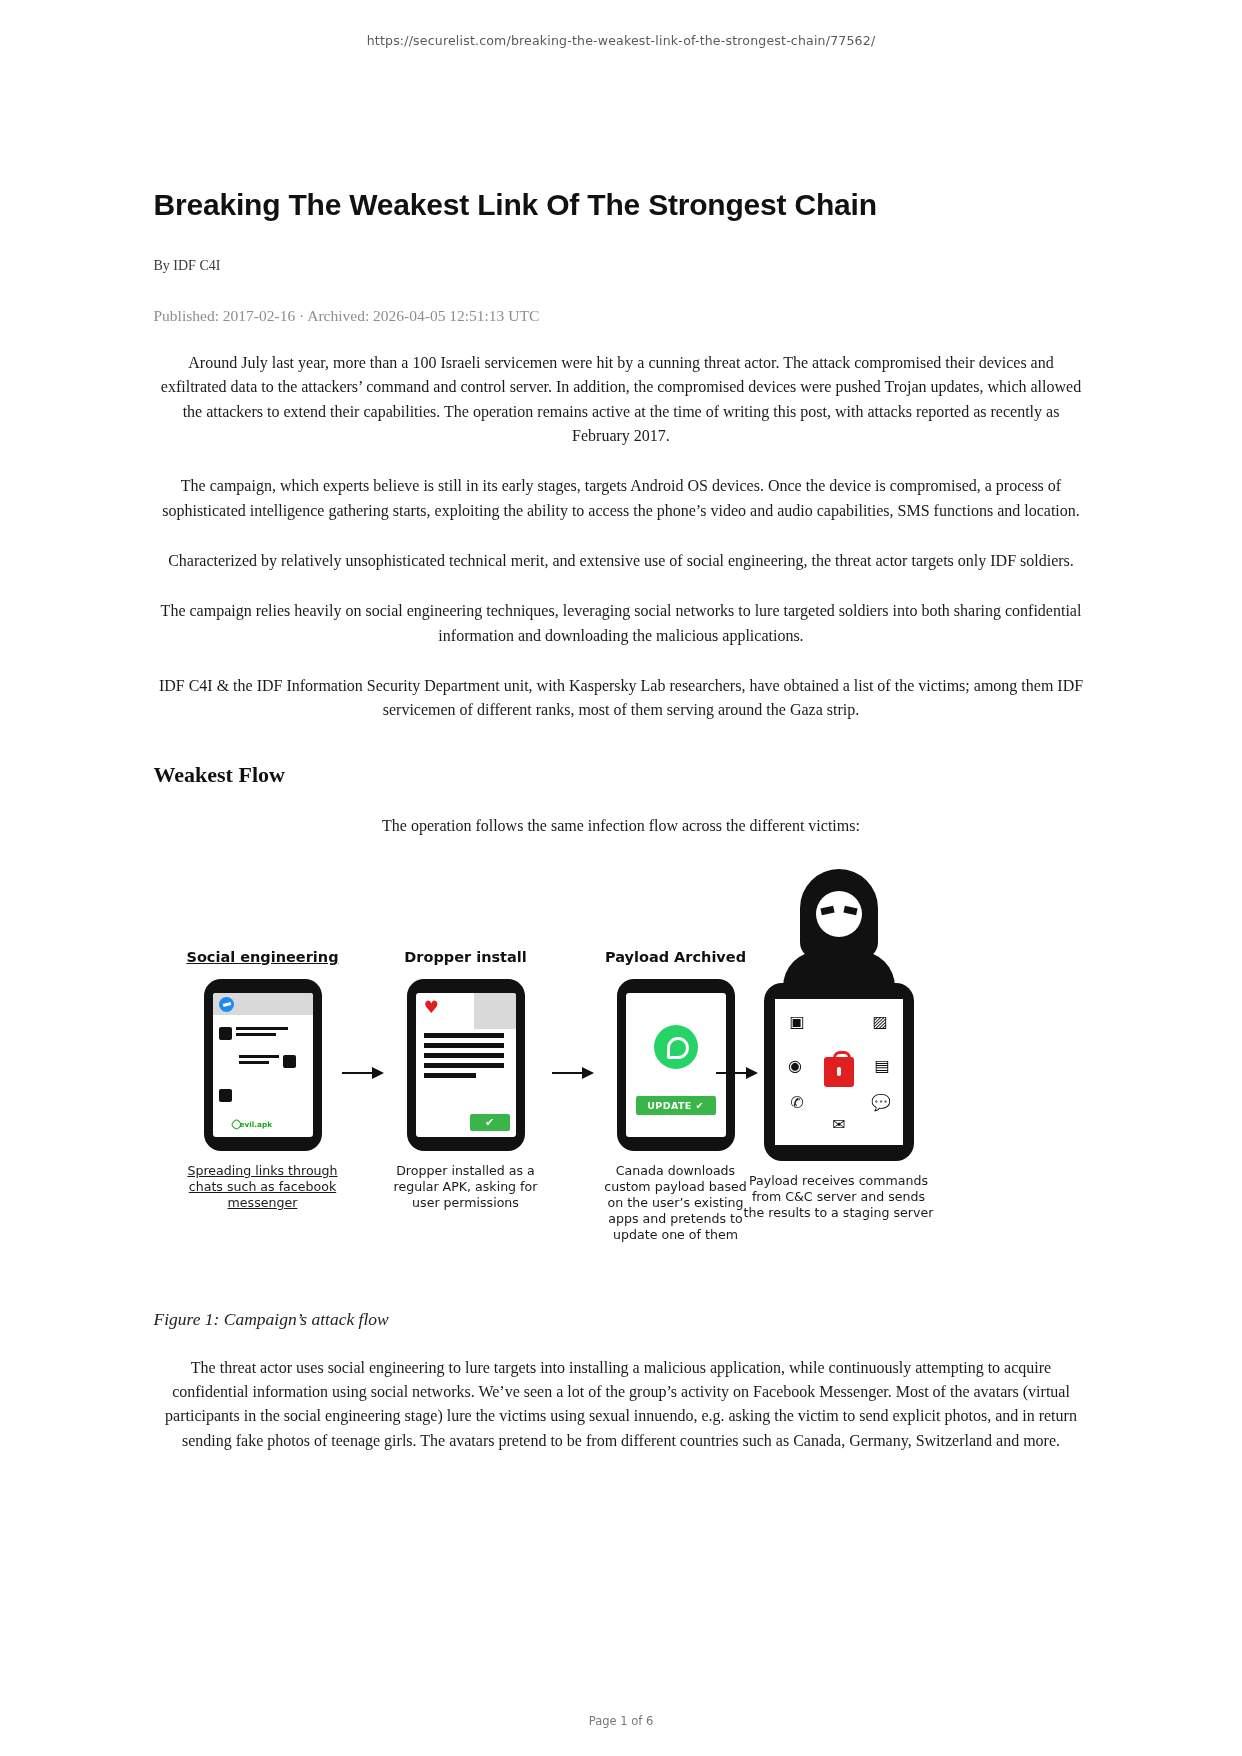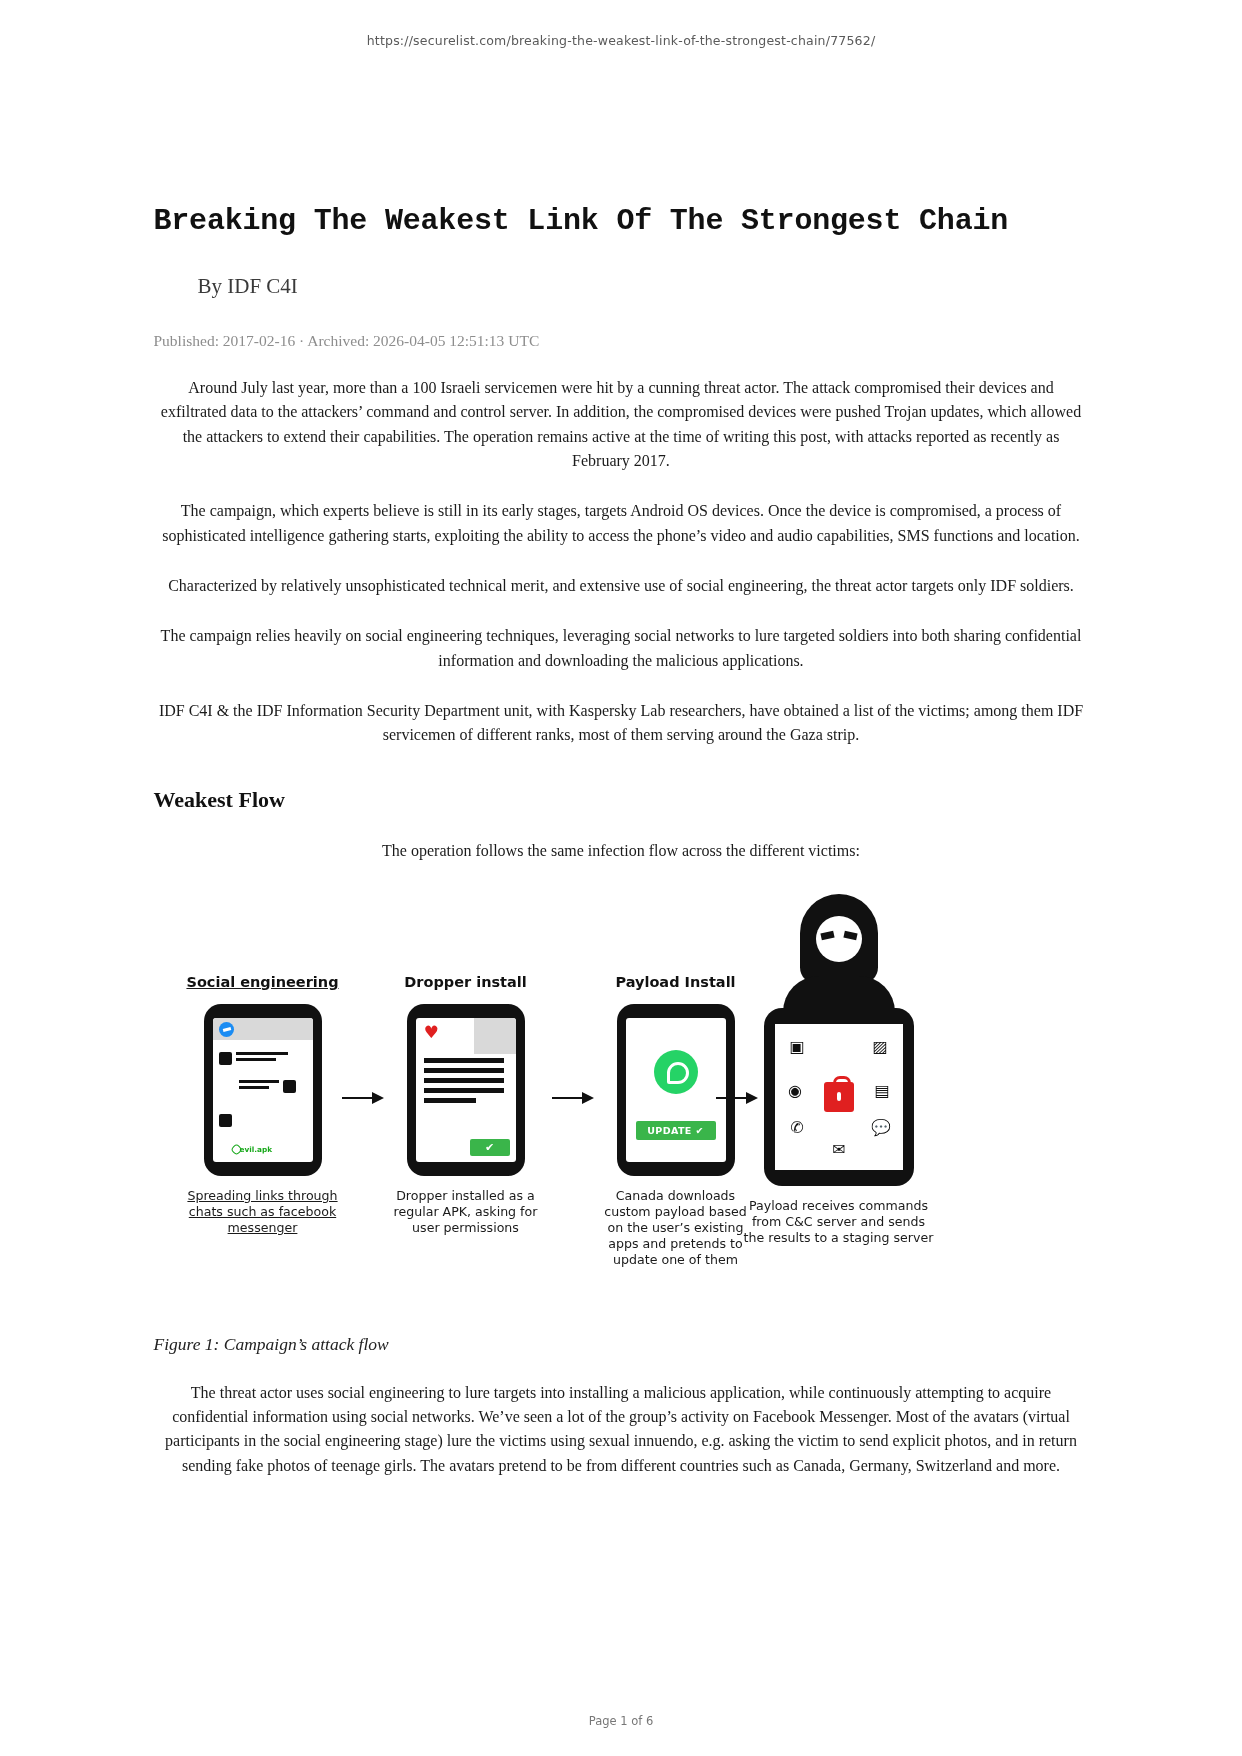--- a/index.html
+++ b/index.html
@@ -28,32 +28,31 @@
     color: #5a5a5a;
     letter-spacing: 0.2px;
     padding-top: 33px;
   }
   .content {
     margin: 0 auto;
     width: 935px;
     padding-top: 140px;
   }
   h1.title {
-    font-family: Liberation Mono, monospace;
+    font-family: Liberation Sans, sans-serif;
     font-size: 30px;
     font-weight: bold;
-    margin: 16px 0 0 0;
+    margin: 0 0 0 0;
     letter-spacing: -0.2px;
     color: #111;
   }
   .byline {
-    font-size: 21px;
+    font-size: 14px;
     color: #3a3a3a;
     margin-top: 36px;
-    margin-left: 44px;
   }
   .meta {
     font-family: "Liberation Serif", serif;
     font-size: 15.5px;
     color: #8d8d8d;
     margin-top: 33px;
   }
   p.body-text {
     font-size: 16px;
     line-height: 1.52;
@@ -355,21 +354,21 @@
               </div>
               <div class="s2-btn">✔</div>
             </div>
           </div>
           <div class="stage-desc">Dropper installed as a regular APK, asking for user permissions</div>
         </div>
 
         <div class="arrow" style="left:376px;"></div>
 
         <div class="stage" style="left:420px;">
-          <div class="stage-title">Payload Install</div>
+          <div class="stage-title">Payload Archived</div>
           <div class="phone">
             <div class="screen">
               <div class="wa"></div>
               <div class="update-btn">UPDATE  ✔</div>
             </div>
           </div>
           <div class="stage-desc">Canada downloads custom payload based on the user’s existing apps and pretends to update one of them</div>
         </div>
 
         <div class="arrow" style="left:540px;"></div>

